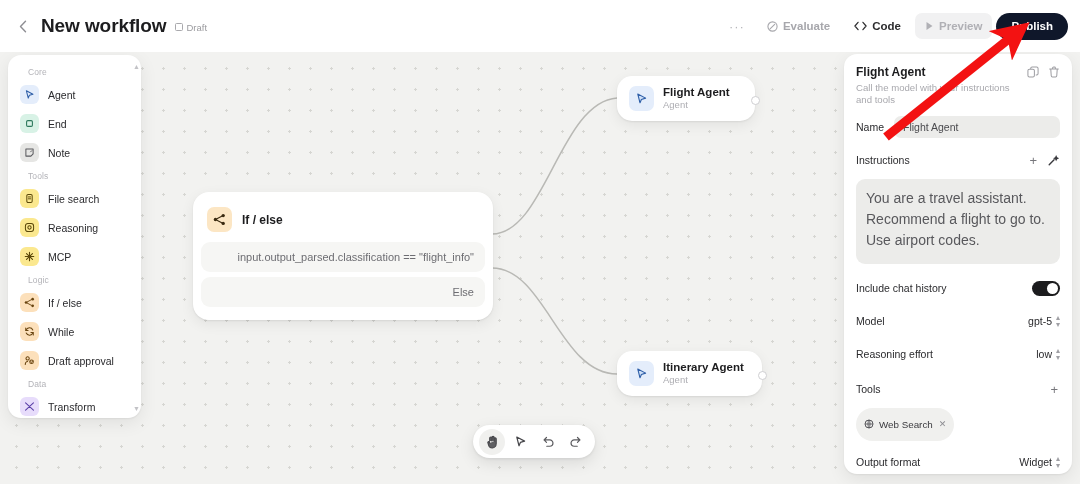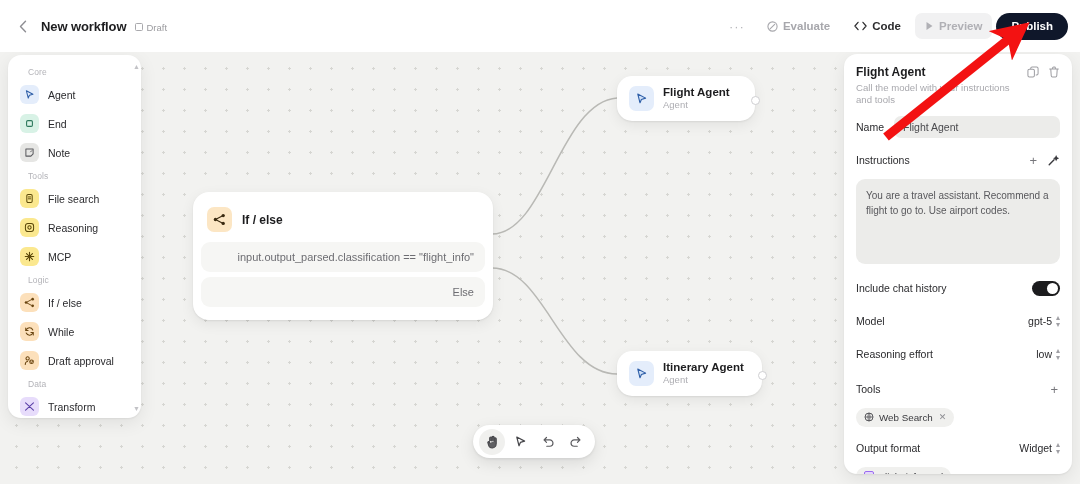--- a/index.html
+++ b/index.html
@@ -15,21 +15,21 @@
   .topbar {
     position: absolute; left:0; top:0; width:1080px; height:52px;
     background:#ffffff; z-index: 40;
     display:flex; align-items:center;
   }
   .tb-left { display:flex; align-items:center; gap:9px; padding-left:14px; }
   .back-chevron {
     width:18px; height:18px; display:flex; align-items:center; justify-content:center;
     color:#9a9a9a; font-size:15px; cursor:pointer;
   }
-  .wf-title { font-size:13px; font-weight:700; color:#1d1d1f; letter-spacing:-0.1px; }
+  .wf-title { font-size:19px; font-weight:700; color:#1d1d1f; letter-spacing:-0.1px; }
   .draft-badge {
     display:flex; align-items:center; gap:3px;
     font-size:9.5px; color:#9b9b9f; padding-top:2px;
   }
   .draft-badge .sq {
     width:8px;height:8px;border:1.1px solid #a9a9ad;border-radius:1.5px;
     display:inline-block; position:relative;
   }
   .tb-right {
     margin-left:auto; display:flex; align-items:center; gap:4px; padding-right:12px;
@@ -152,32 +152,32 @@
   .stepper { color:#a0a0a5; font-size:8px; line-height:.9; margin-left:4px; display:flex; flex-direction:column; cursor:pointer;}
   .p-input {
     flex:1; margin-left:10px; background:#ececea; border-radius:7px;
     height:22px; display:flex; align-items:center; padding:0 9px;
     font-size:10.5px; color:#4a4a4e;
   }
   .p-plus { color:#76767b; font-size:13px; cursor:pointer; line-height:1; padding:0 2px;}
   .p-wand { color:#3a3a3e; cursor:pointer; display:flex; }
   .p-textarea {
     margin-top:6px; background:#ececea; border-radius:9px;
-    height:85px; padding:9px 10px; font-size:10px; color:#58585c; line-height:1.5;
+    height:85px; padding:9px 10px; font-size:14px; color:#58585c; line-height:1.5;
   }
   .toggle {
     width:28px;height:15px;border-radius:999px;background:#1c1c1e;
     position:relative; cursor:pointer; flex:none;
   }
   .toggle .knob {
     position:absolute; right:2px; top:2px; width:11px;height:11px;border-radius:50%;background:#fff;
   }
   .chip {
     display:inline-flex; align-items:center; gap:5px;
-    background:#f0f0ee; border-radius:999px; height:19px; padding:0 8px;
+    background:#f0f0ee; border-radius:999px; height:33px; padding:0 8px;
     font-size:9.8px; color:#3a3a3e; margin-top:6px; cursor:pointer;
   }
   .chip .x { color:#8e8e93; font-size:9px; margin-left:1px; }
   .chip-sq { width:10px;height:10px;border:1.3px solid #9b6bf0; border-radius:2px; background:#e4d6fb; flex:none;}
 
   
   .redarrow { position:absolute; left:0; top:0; width:1080px; height:484px; pointer-events:none; z-index:60; }
 </style>
 </head>
 <body>

